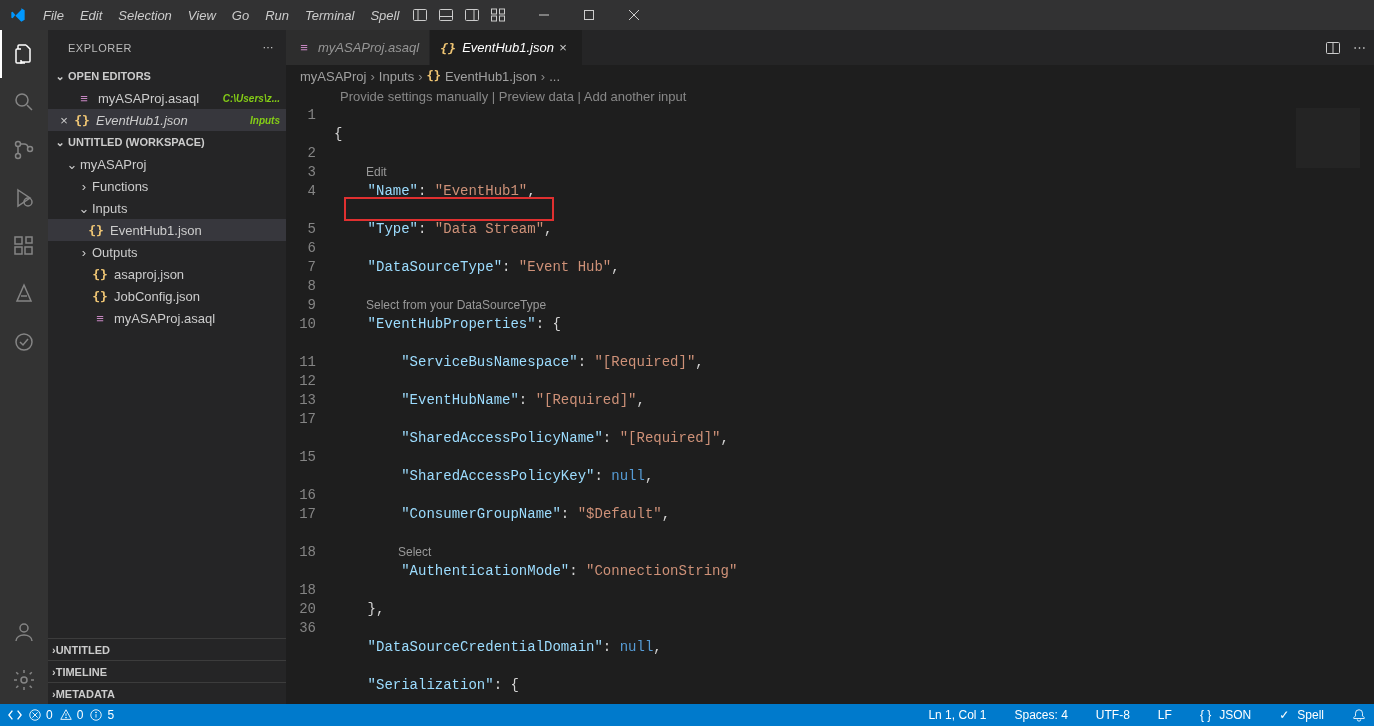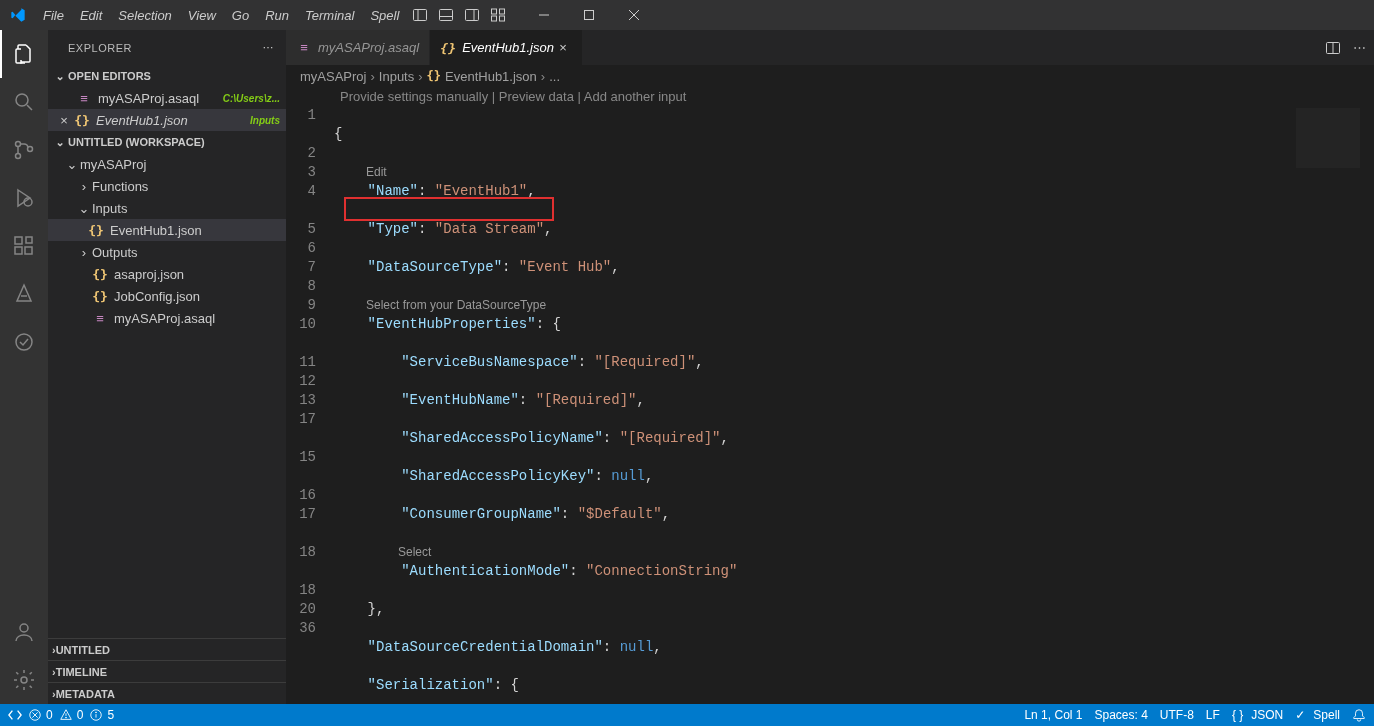--- a/index.html
+++ b/index.html
@@ -68,21 +68,21 @@
 .key { color: #9cdcfe; }
 .str { color: #ce9178; }
 .null { color: #569cd6; }
 .codelens { color: #999999; font-size: 12px; font-family: "Segoe UI", sans-serif; padding-left: 0; height: 17px; line-height: 17px; }
 .highlight-box { position: absolute; border: 2px solid #e03030; pointer-events: none; }
 .minimap { position: absolute; top: 2px; right: 14px; width: 64px; height: 60px; background: #2a2a2a; opacity: 0.5; }
 
 
 .statusbar { height: 22px; background: #007acc; color: #ffffff; display: flex; align-items: center; font-size: 12px; padding: 0 8px; }
 .statusbar-left { display: flex; align-items: center; gap: 6px; }
-.statusbar-right { margin-left: auto; display: flex; align-items: center; gap: 12px; }
+.statusbar-right { margin-left: auto; display: flex; align-items: center; gap: 28px; }
 .statusbar-item { display: flex; align-items: center; gap: 4px; cursor: pointer; }
 
 
 .brace-yellow { color: #f0c674; font-weight: 700; font-family: Consolas, monospace; }
 .file-purple { color: #c586c0; }
 
 svg { display: block; }
 </style>
 </head>
 <body>

